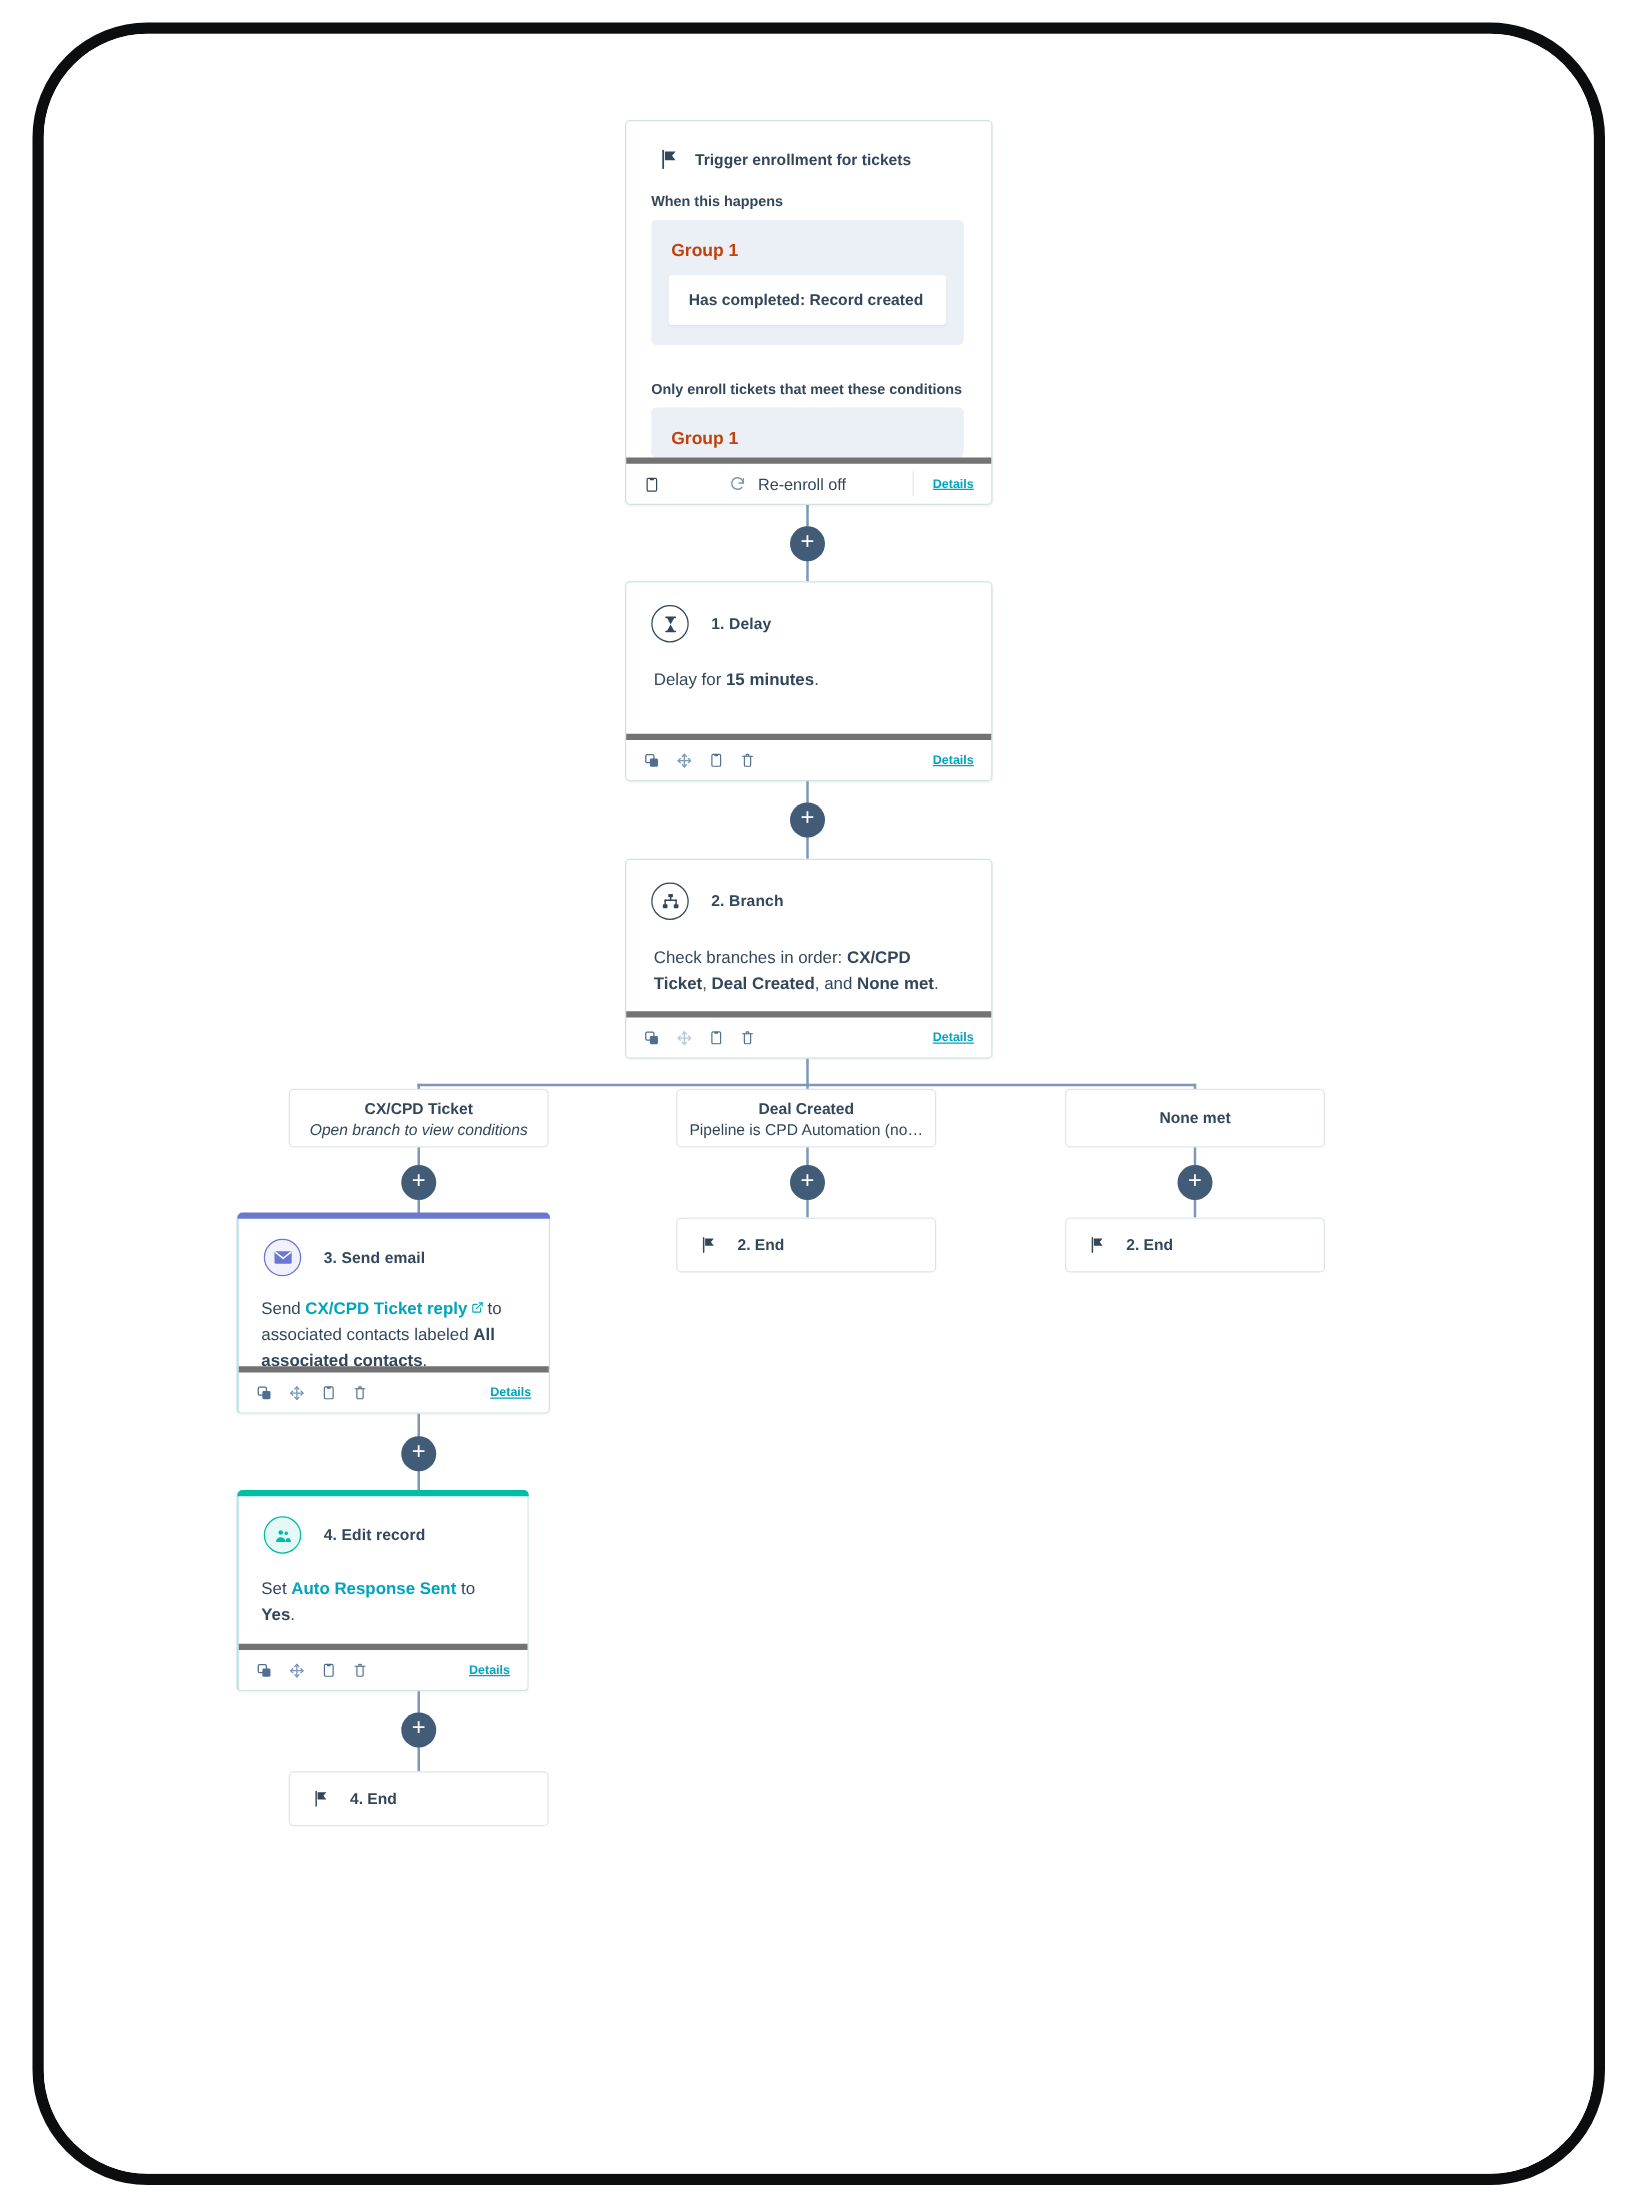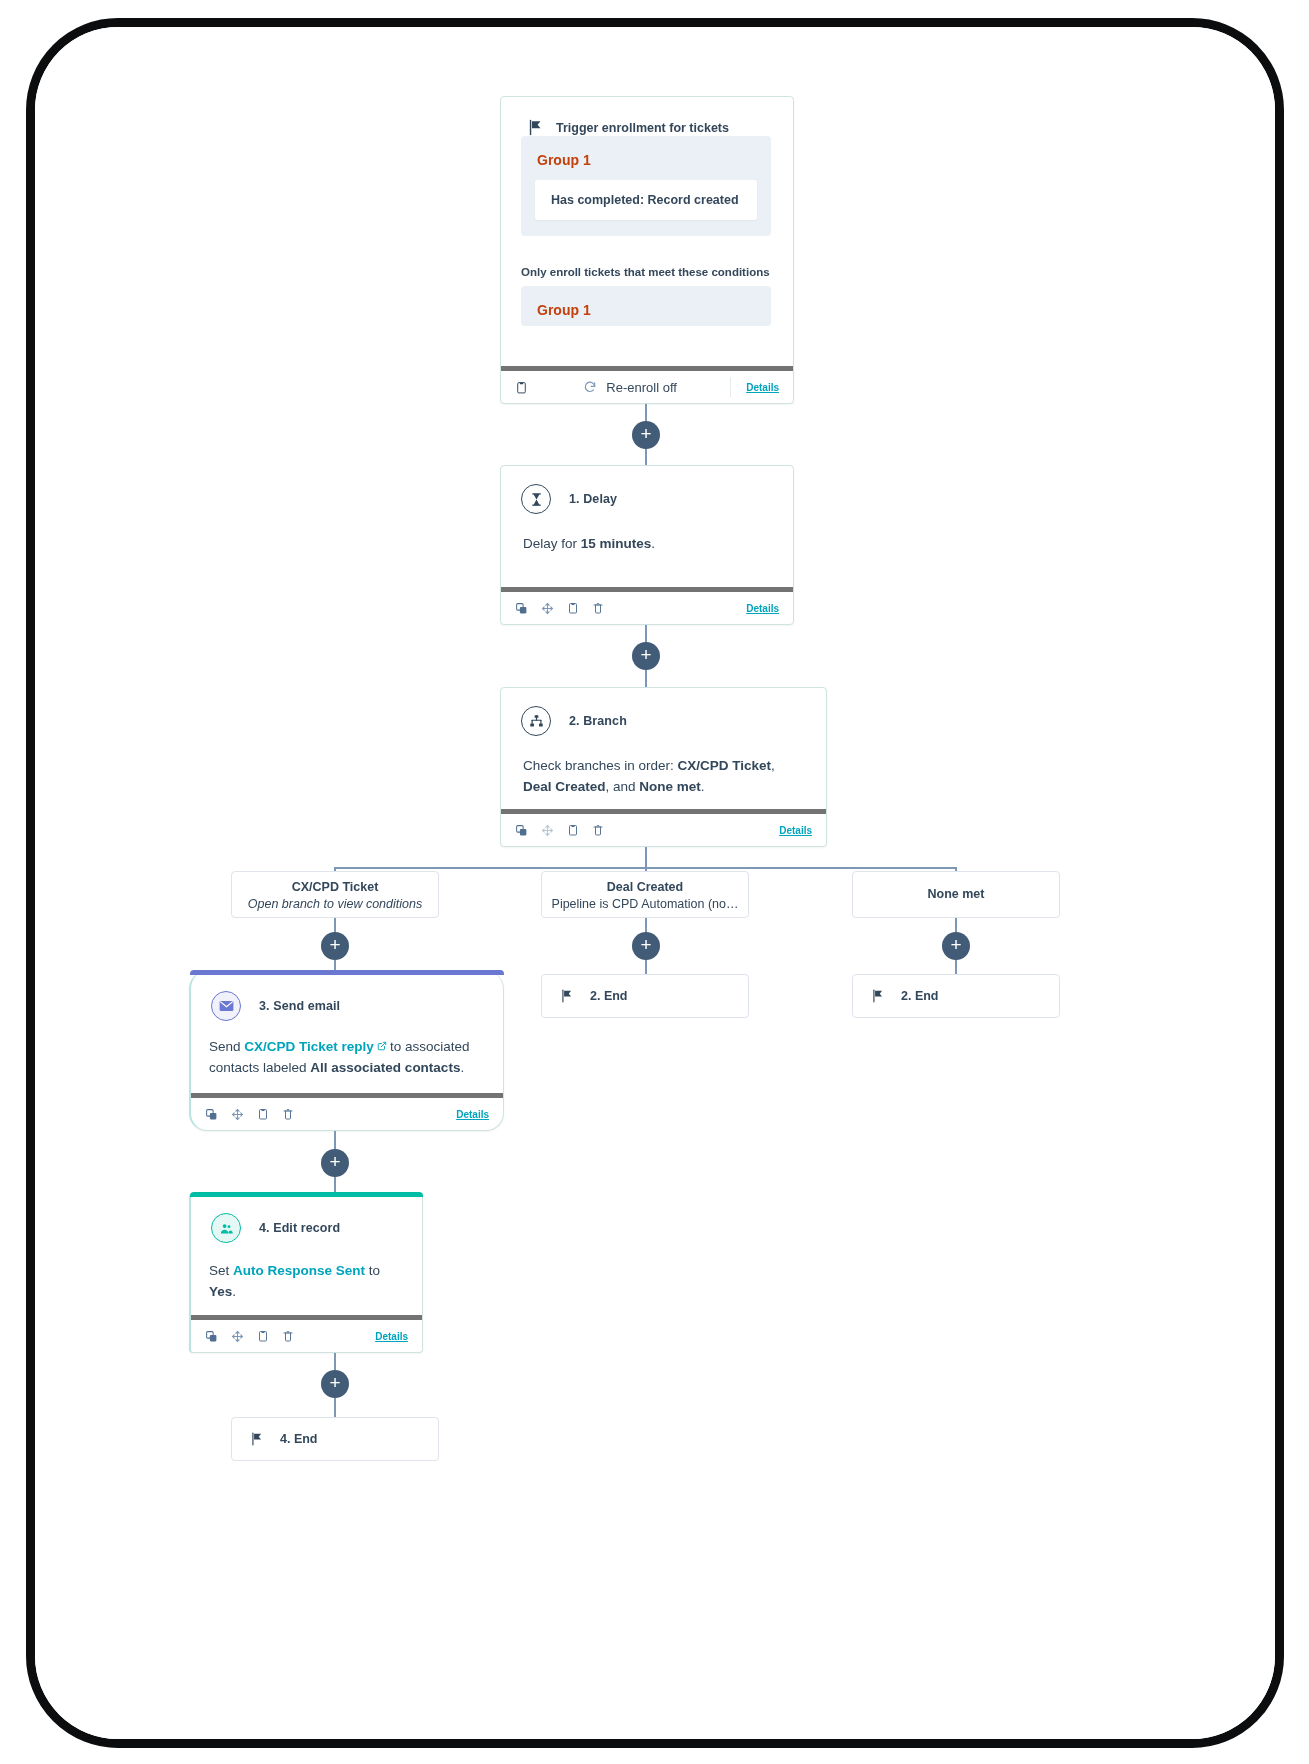--- a/index.html
+++ b/index.html
@@ -214,20 +214,21 @@
       <div class="trig-head">
         <span>
           <svg width="17" height="17" viewBox="0 0 24 24" fill="none" stroke="#33475b" stroke-width="2" stroke-linecap="round">
             <line x1="5" y1="2" x2="5" y2="22"></line>
             <path d="M7 3 L19 3 L15 8 L19 13 L7 13 Z" fill="#33475b" stroke="none"></path>
           </svg>
         </span>
         <span class="trig-title">Trigger enrollment for tickets</span>
       </div>
 
+      <div class="section-label">When this happens</div>
       <div class="group-box">
         <div class="group-title">Group 1</div>
         <div class="cond-chip">Has completed: Record created</div>
       </div>
 
       <div class="section-label" style="padding-top:30px">Only enroll tickets that meet these conditions</div>
       <div class="group-box" style="padding-bottom:4px;height:40px;overflow:hidden">
         <div class="group-title">Group 1</div>
       </div>
 
@@ -301,21 +302,21 @@
             </svg>
           </span>
         </span>
         <span class="details-link">Details</span>
       </div>
     </div>
 
     <div class="vline" style="left:610px; top:598px; height:62px;"></div>
     <div class="plus" style="left:597px; top:615px;">+</div>
 
-    <div class="card" style="left:465px; top:660px; width:327px; height:160px;">
+    <div class="card" style="left:465px; top:660px; width:294px; height:160px;">
       <div class="card-head">
         <span class="icon-circle">
           <svg width="15" height="15" viewBox="0 0 24 24" fill="none" stroke="#33475b" stroke-width="1.9" stroke-linecap="round">
             <line x1="12" y1="3" x2="12" y2="10"></line>
             <line x1="5" y1="10" x2="19" y2="10"></line>
             <line x1="5" y1="10" x2="5" y2="15"></line>
             <line x1="19" y1="10" x2="19" y2="15"></line>
             <rect x="9" y="2" width="6" height="4" rx="1" fill="#33475b" stroke="none"></rect>
             <rect x="2" y="15" width="6" height="5" rx="1" fill="#33475b" stroke="none"></rect>
             <rect x="16" y="15" width="6" height="5" rx="1" fill="#33475b" stroke="none"></rect>
@@ -402,21 +403,21 @@
     <div class="end-card" style="left:817px; top:947px;">
       <span>
         <svg width="14" height="14" viewBox="0 0 24 24" fill="none" stroke="#33475b" stroke-width="2" stroke-linecap="round">
           <line x1="5" y1="2" x2="5" y2="22"></line>
           <path d="M7 3 L19 3 L15 8 L19 13 L7 13 Z" fill="#33475b" stroke="none"></path>
         </svg>
       </span>
       <span class="end-label">2. End</span>
     </div>
 
-    <div class="card side-teal" style="left:154px; top:944px; width:315px; height:160px; border-top:none;border-radius:18px;">
+    <div class="card side-teal" style="left:154px; top:944px; width:251px; height:160px; border-top:none;">
       <div class="accent-top accent-indigo"></div>
       <div class="card-head" style="padding-top:20px">
         <span class="icon-circle indigo">
           <svg width="15" height="12" viewBox="0 0 24 18" fill="none" stroke="#6a78d1" stroke-width="1.8">
             <rect x="1" y="1" width="22" height="16" rx="2" fill="#6a78d1" stroke="none"></rect>
             <polyline points="2 2 12 10 22 2" stroke="#ffffff" stroke-width="2"></polyline>
           </svg>
         </span>
         <span class="card-title">3. Send email</span>
       </div>

